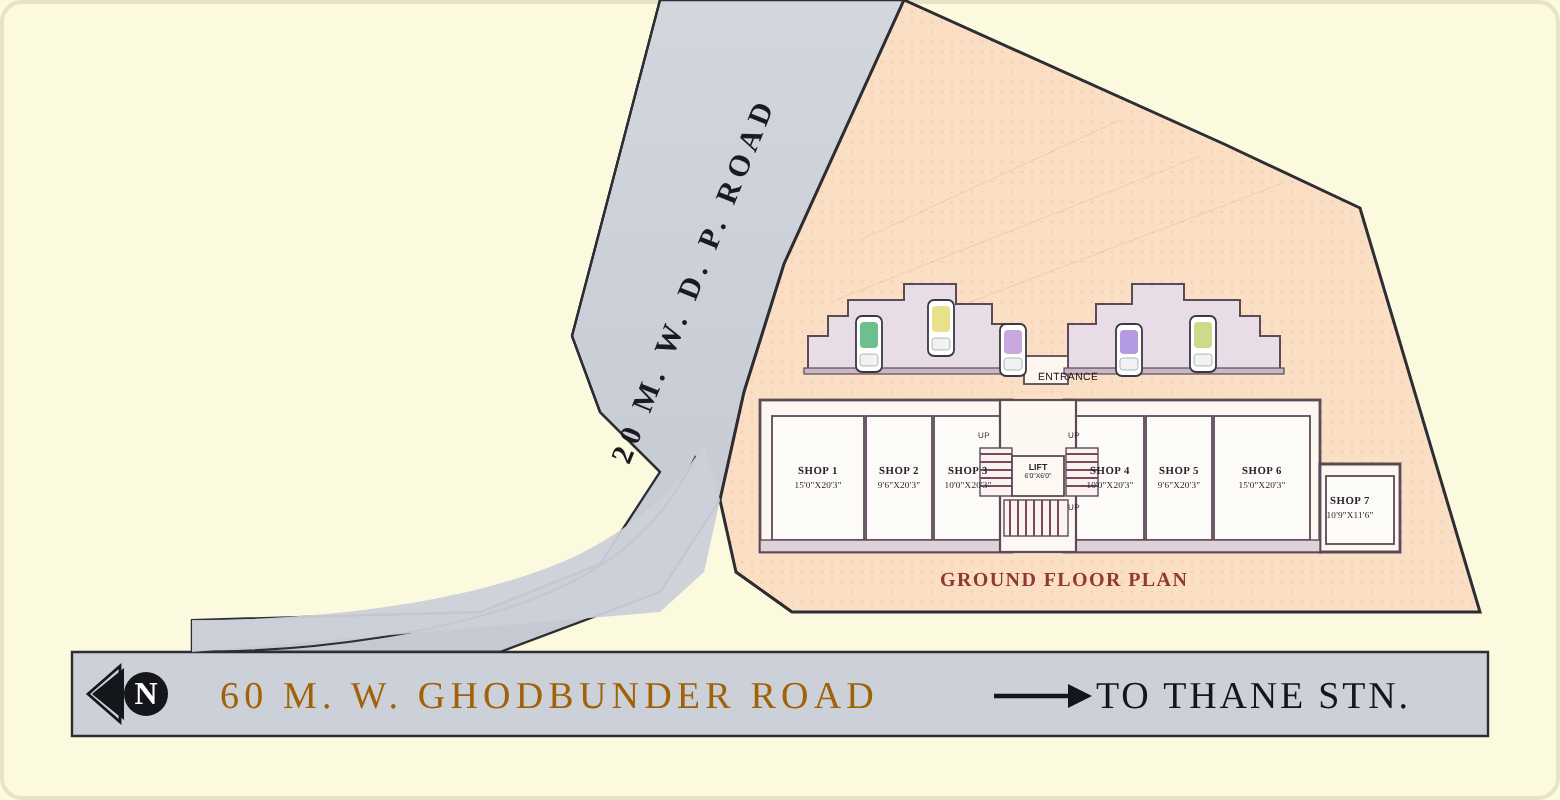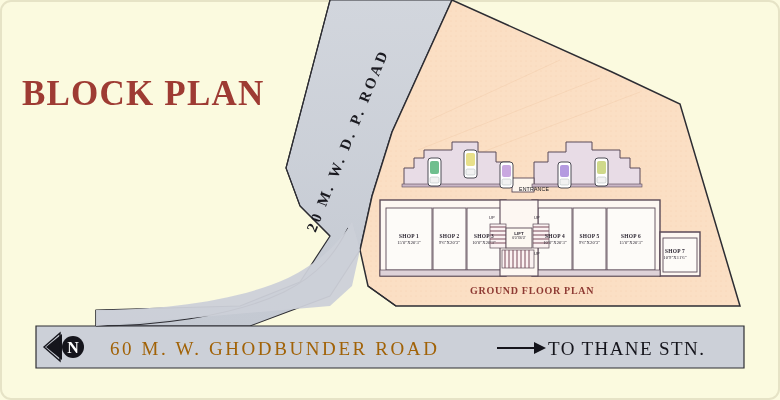--- a/index.html
+++ b/index.html
@@ -239,21 +239,20 @@
         <line x1="525" y1="250" x2="525" y2="268" stroke="#7a4a5a" stroke-width="1"></line>
         <line x1="529" y1="250" x2="529" y2="268" stroke="#7a4a5a" stroke-width="1"></line>
       </g>
 
       <rect x="506" y="228" width="26" height="20" fill="#fdf9f2" stroke="#5b4a58" stroke-width="0.9"></rect>
     </g>
 
     <path d="M 368 286 L 396 306" fill="none" stroke="#2d2d33" stroke-width="1.2"></path>
   </svg>
 
-  <div id="block-title">BLOCK PLAN</div>
 
   <div id="dp-road-label">20 M. W. D. P. ROAD</div>
 
   <div id="north-letter">N</div>
   <div id="ghodbunder-label">60 M. W. GHODBUNDER ROAD</div>
   <div id="gfp-caption">GROUND FLOOR PLAN</div>
 
   <div id="thane-label">TO THANE STN.</div>
   <div id="entrance-tag">ENTRANCE</div>
 

